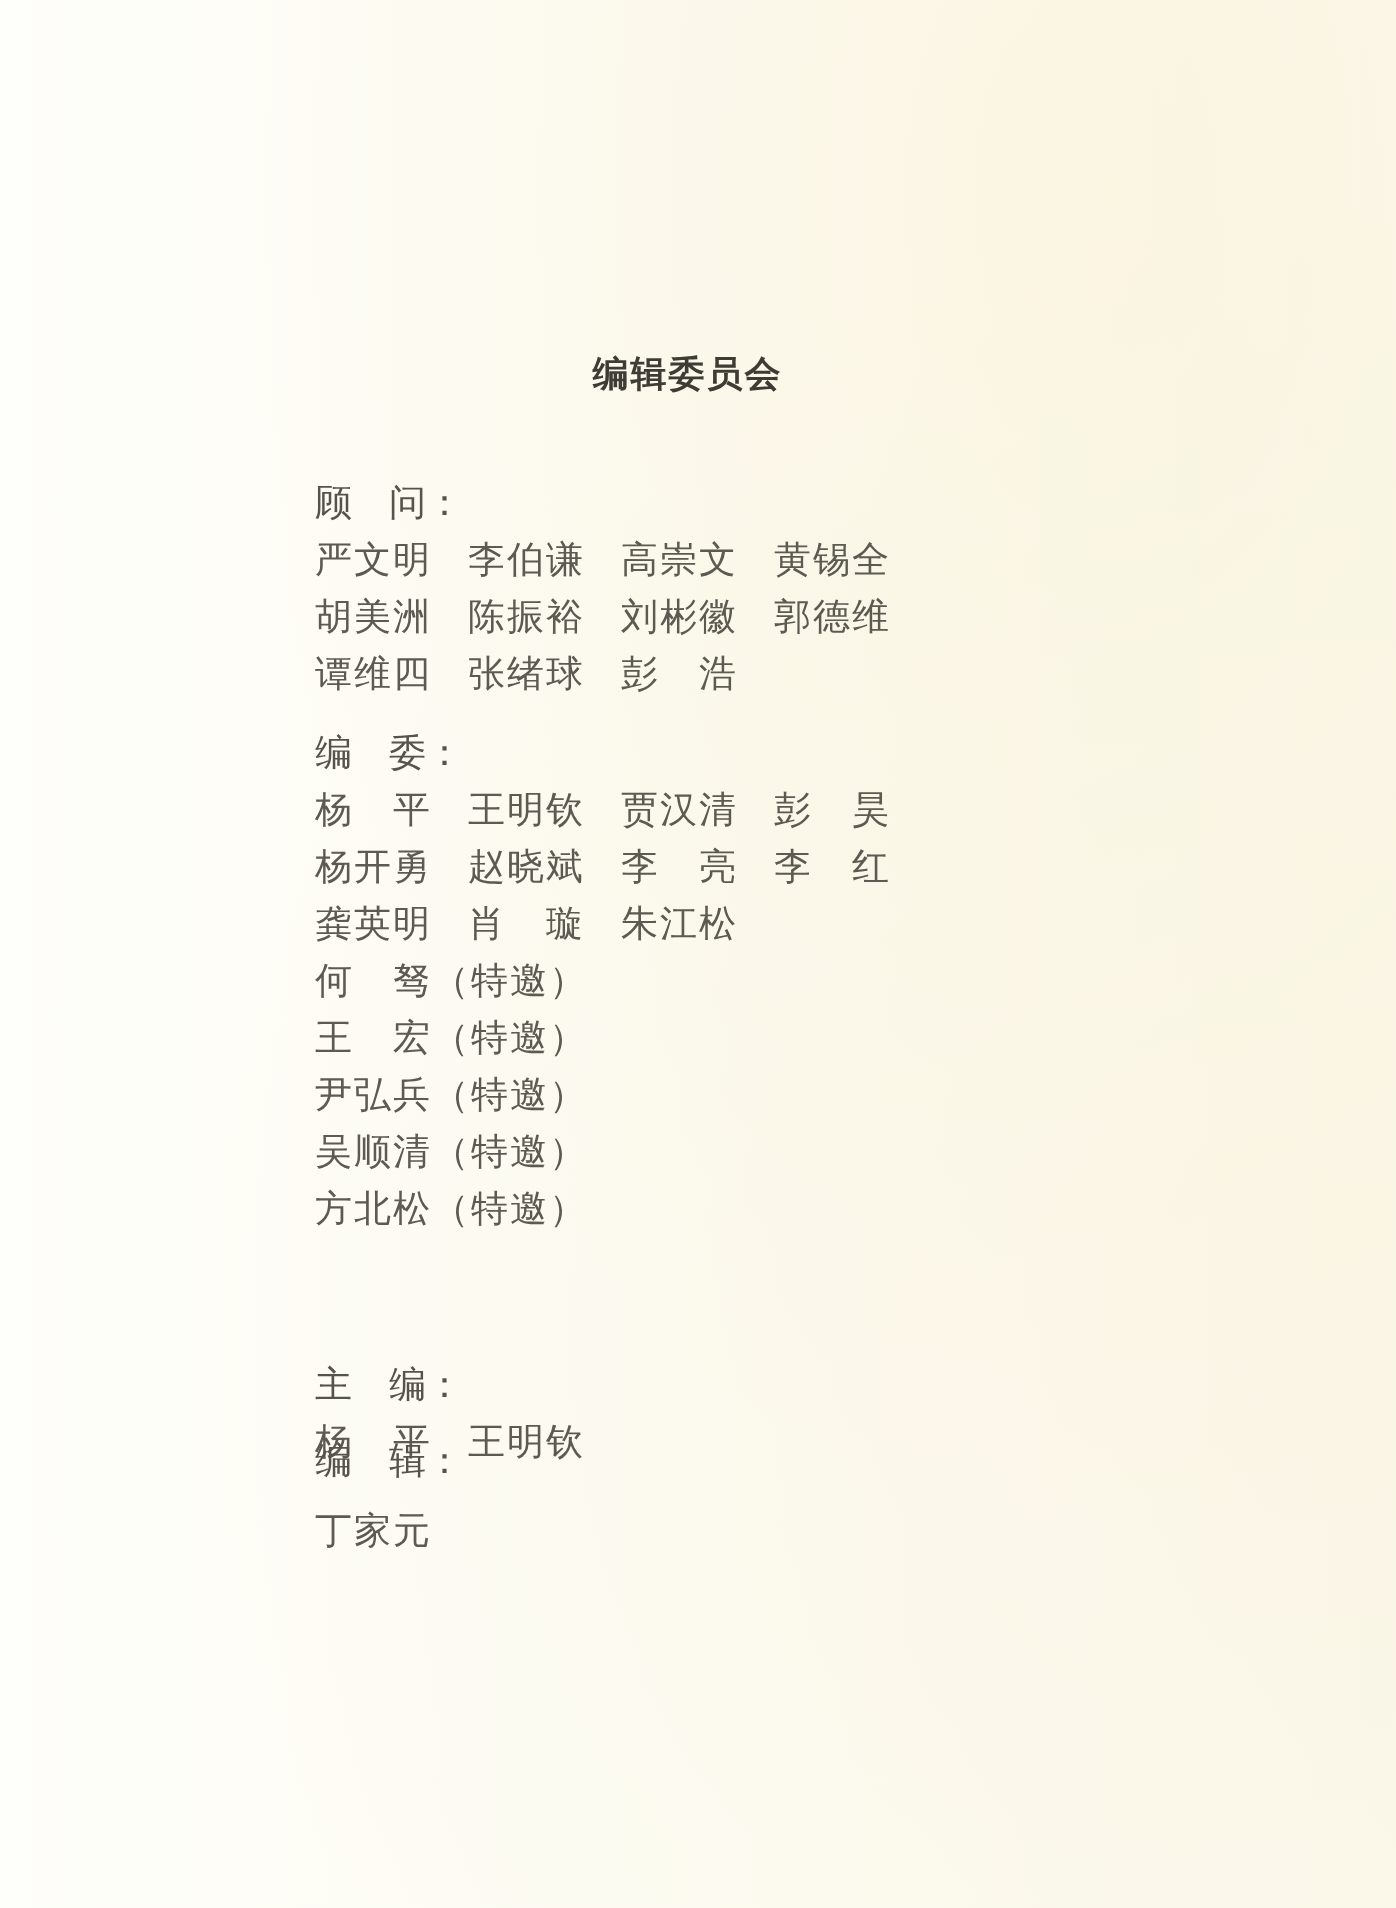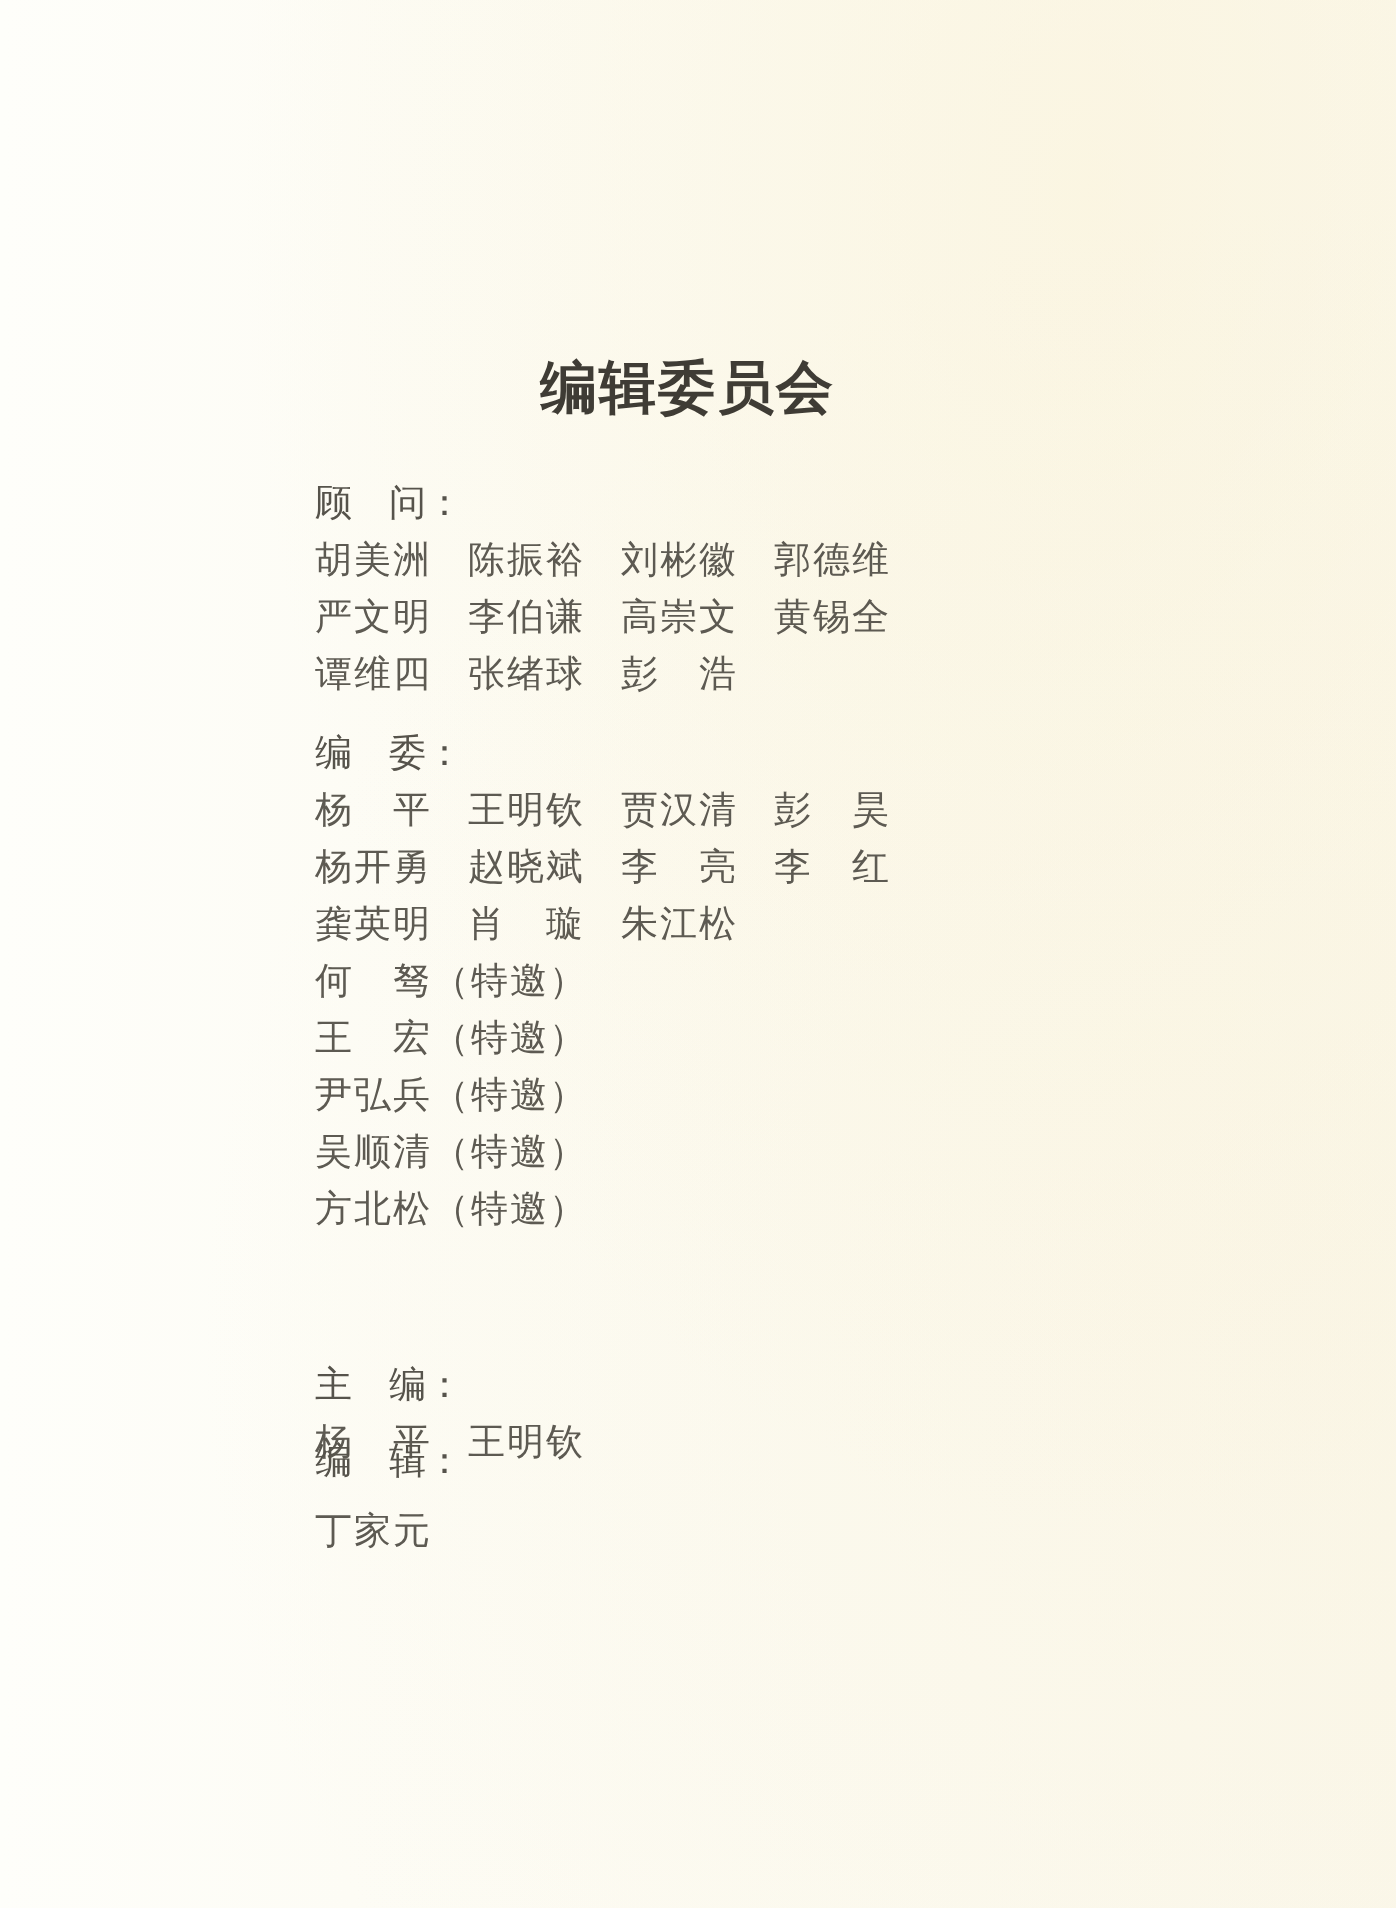--- a/index.html
+++ b/index.html
@@ -20,21 +20,21 @@
     font-family: "Liberation Serif", "DejaVu Serif", serif;
     color: #5d5a52;
   }
   .title {
     position: absolute;
     top: 350px;
     left: 315px;
     width: 745px;
     margin: 0;
     text-align: center;
-    font-size: 57px;
+    font-size: 36px;
     font-weight: 700;
     letter-spacing: 2px;
     color: #3f3c35;
   }
   .sec {
     position: absolute;
     left: 315px;
     display: flex;
     align-items: flex-start;
     flex-direction: column;
@@ -73,30 +73,30 @@
 <body>
 
 <div class="page">
 
   <h1 class="title">编辑委员会</h1>
 
   <section class="sec sec-advisors">
     <div class="lbl">顾　问：</div>
     <div class="rows">
       <div class="row">
+        <span class="nm">严文明</span>
+        <span class="nm">李伯谦</span>
+        <span class="nm">高崇文</span>
+        <span class="nm">黄锡全</span>
+      </div>
+      <div class="row">
         <span class="nm">胡美洲</span>
         <span class="nm">陈振裕</span>
         <span class="nm">刘彬徽</span>
         <span class="nm">郭德维</span>
-      </div>
-      <div class="row">
-        <span class="nm">严文明</span>
-        <span class="nm">李伯谦</span>
-        <span class="nm">高崇文</span>
-        <span class="nm">黄锡全</span>
       </div>
       <div class="row">
         <span class="nm">谭维四</span>
         <span class="nm">张绪球</span>
         <span class="nm">彭　浩</span>
       </div>
     </div>
   </section>
 
   <section class="sec sec-editorial-board">

